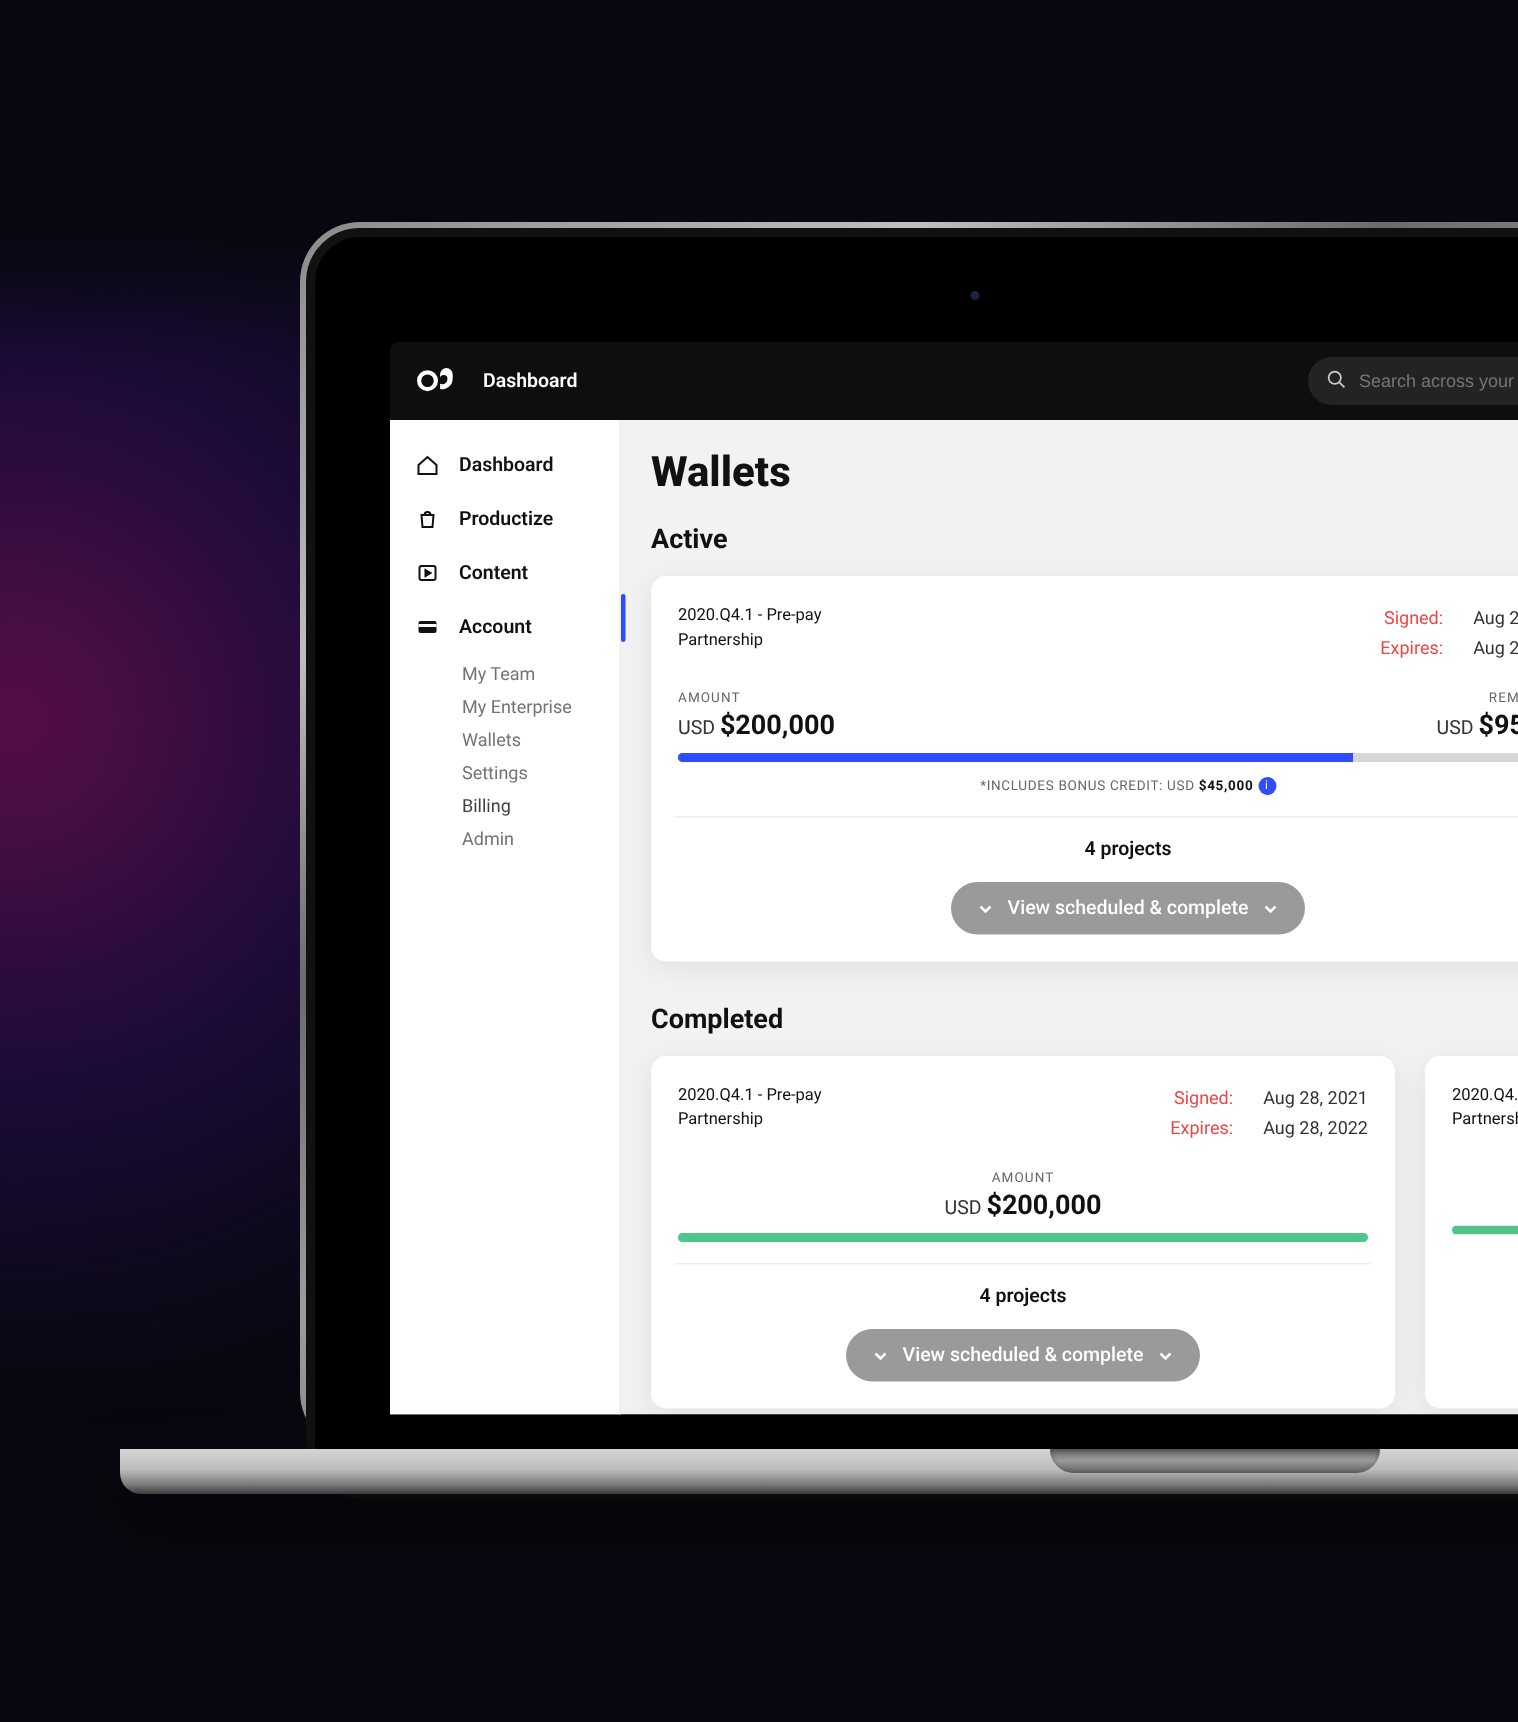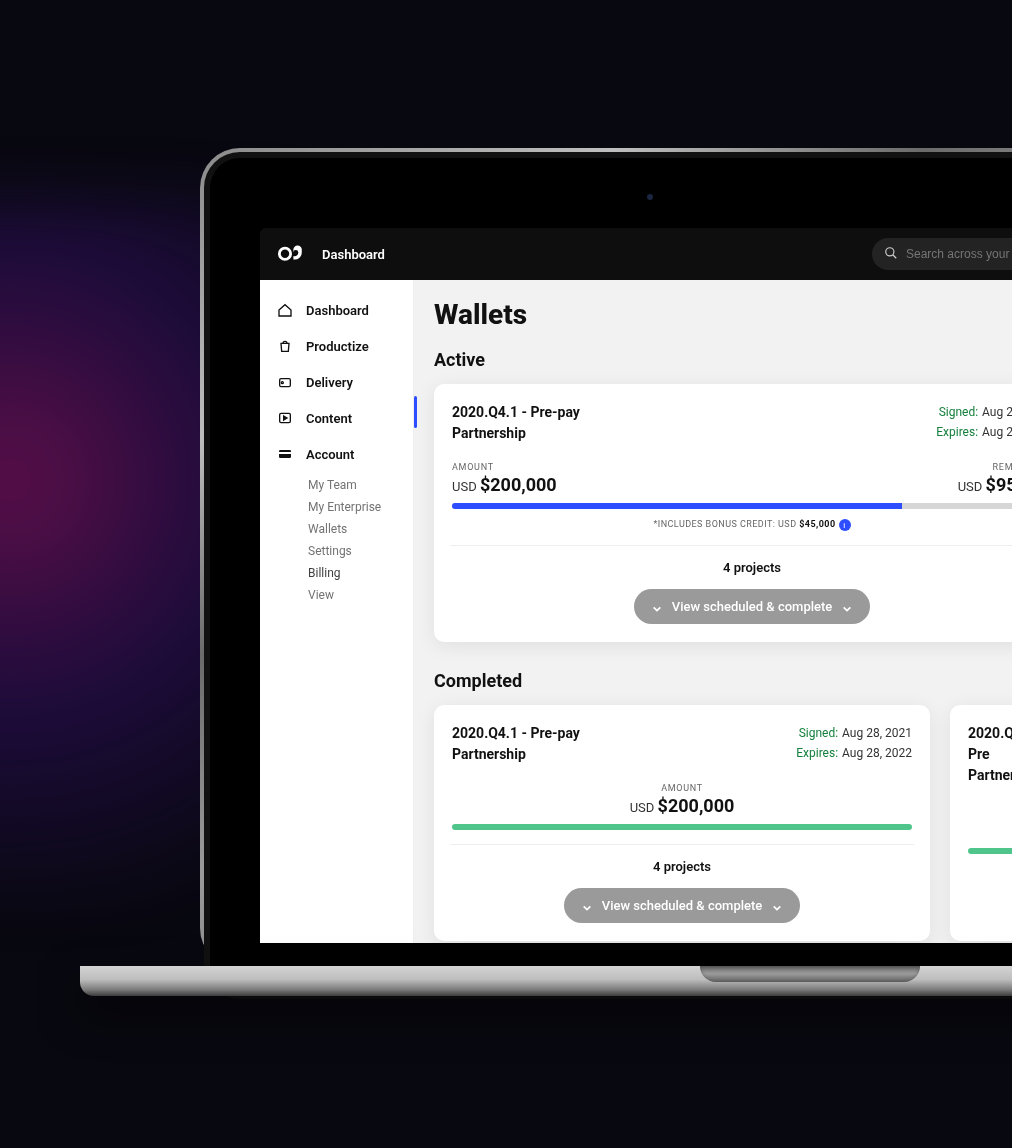--- a/index.html
+++ b/index.html
@@ -199,34 +199,34 @@
   border-radius: 10px;
   padding: 18px;
   box-shadow: 0 4px 20px rgba(0,0,0,0.08);
 }
 .card-header {
   display: flex;
   justify-content: space-between;
   margin-bottom: 18px;
 }
 .card-title {
-  font-size: 14px;
-  font-weight: 700;
+  font-size: 11px;
+  font-weight: 400;
   color: #111;
   line-height: 1.5;
 }
 .card-meta {
   text-align: right;
   font-size: 12px;
   color: #333;
   line-height: 1.7;
 }
 .card-meta .label {
-  color: #15803d;
-  margin-right: 4px;
+  color: #ef4444;
+  margin-right: 20px;
 }
 .amount-row {
   display: flex;
   justify-content: space-between;
   align-items: flex-end;
   margin-bottom: 8px;
 }
 .amount-label {
   font-size: 9px;
   letter-spacing: 0.08em;
@@ -371,29 +371,20 @@
             <span class="icon">
                 <svg width="16" height="16" viewBox="0 0 24 24" fill="none" stroke="currentColor" stroke-width="2">
                   <path d="M6 8 h12 l-1 12 H7 Z M9 8 a3 3 0 0 1 6 0"></path>
                 </svg>
               </span>
             <span>Productize</span>
           </div>
           <div class="nav-item">
             <span class="icon">
                 <svg width="16" height="16" viewBox="0 0 24 24" fill="none" stroke="currentColor" stroke-width="2">
-                  <rect x="4" y="7" width="16" height="12" rx="2"></rect>
-                  <circle cx="8" cy="13" r="1.5"></circle>
-                </svg>
-              </span>
-            <span>Delivery</span>
-          </div>
-          <div class="nav-item">
-            <span class="icon">
-                <svg width="16" height="16" viewBox="0 0 24 24" fill="none" stroke="currentColor" stroke-width="2">
                   <rect x="4" y="5" width="16" height="14" rx="2"></rect>
                   <path d="M10 9 l5 3 -5 3 z" fill="currentColor"></path>
                 </svg>
               </span>
             <span>Content</span>
           </div>
           <div class="nav-item">
             <span class="icon">
                 <svg width="16" height="16" viewBox="0 0 24 24" fill="currentColor">
                   <rect x="3" y="6" width="18" height="12" rx="2"></rect>
@@ -401,21 +392,21 @@
                 </svg>
               </span>
             <span>Account</span>
           </div>
           <div class="sub-items">
             <div class="sub-item">My Team</div>
             <div class="sub-item">My Enterprise</div>
             <div class="sub-item">Wallets</div>
             <div class="sub-item">Settings</div>
             <div class="sub-item active">Billing</div>
-            <div class="sub-item">View</div>
+            <div class="sub-item">Admin</div>
           </div>
         </div>
 
         <div class="content">
           <h1 class="page-title">Wallets</h1>
 
           <h2 class="section-title">Active</h2>
 
           <div class="card active-marker">
             <div class="card-header">

